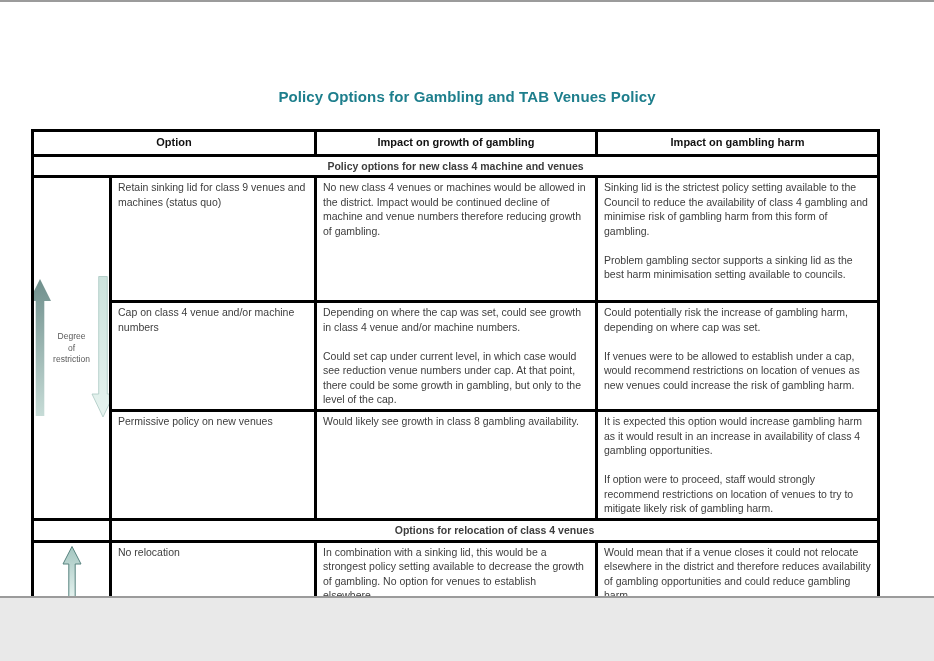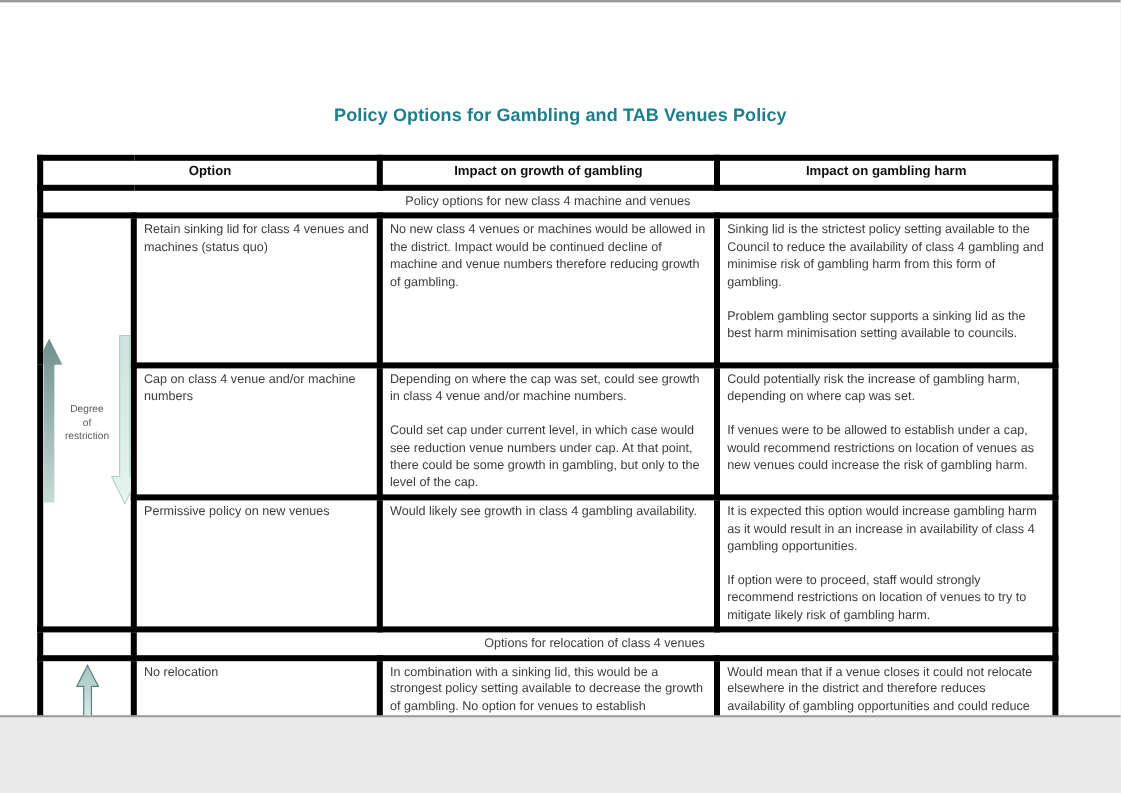--- a/index.html
+++ b/index.html
@@ -13,33 +13,33 @@
   .title {
     position:absolute; top:86px; left:0; width:100%;
     text-align:center; font-size:15px; font-weight:bold; color:#1d7e8c;
     letter-spacing:0.1px;
   }
   .doc-table {
     position:absolute; left:31px; top:127px; width:846px;
     border-collapse:collapse; table-layout:fixed;
   }
   .doc-table td, .doc-table th {
-    border:5px solid #000000; vertical-align:top;
+    border:3px solid #000000; vertical-align:top;
     font-size:10.5px; color:#3d3d3d; line-height:1.38;
     padding:2px 6px 2px 6px; overflow:hidden;
   }
   .doc-table th { font-weight:bold; color:#111; text-align:center; vertical-align:middle; font-size:11px; }
   .col-degree { width:78px; } .col-option { width:205px; }
   .col-growth { width:281px; } .col-harm  { width:282px; }
   .row-head   { height:25px; }
   .row-sec    { height:20px; }
   .row-r1 { height:124px; } .row-r2 { height:108px; } .row-r3 { height:108px; }
   .row-r4 { height:65px; }
   .sec-cell {
-    font-weight:normal; color:#111; text-align:center; vertical-align:middle;
+    font-weight:bold; color:#111; text-align:center; vertical-align:middle;
     font-size:10.5px;
   }
   .sec-cell.shifted { }
   .prewrap { white-space:pre-line; }
   .degree-cell { text-align:center; vertical-align:middle; padding:2px 0; }
   .degree-flex { display:flex; flex-direction:row; align-items:center; justify-content:center; height:336px; }
   .degree-label { font-size:8.5px; color:#5a5a5a; line-height:1.35; margin:5px 0; white-space:pre-line; }
   .arrow-cell { text-align:center; vertical-align:middle; }
   .accent-line { position:absolute; left:31px; top:599px; width:572px; height:3px; background:#7ddfc6; }
   .footer-page { position:absolute; left:33px; top:616px; font-size:9.5px; color:#8c8c8c; }
@@ -93,38 +93,38 @@
                 <linearGradient id="gDown" x1="0" y1="0" x2="0" y2="1">
                   <stop offset="0" stop-color="#cde3dd"></stop>
                       <stop offset="1" stop-color="#e6f3ef"></stop>
                 </linearGradient>
               </defs>
               <path d="M8.7 0.5 L17.3 0.5 L17.3 118 L24 118 L13 141 L2 118 L8.7 118 Z" fill="url(#gDown)" stroke="#a9c8c2" stroke-width="0.8"></path>
             </svg>
           </span>
         </div>
       </td>
-      <td>Retain sinking lid for class 4 venues and machines (status quo)</td>
+      <td>Retain sinking lid for class 9 venues and machines (status quo)</td>
       <td class="prewrap">No new class 4 venues or machines would be allowed in the district. Impact would be continued decline of machine and venue numbers therefore reducing growth of gambling.</td>
       <td class="prewrap">Sinking lid is the strictest policy setting available to the Council to reduce the availability of class 4 gambling and minimise risk of gambling harm from this form of gambling.
 
 Problem gambling sector supports a sinking lid as the best harm minimisation setting available to councils.</td>
     </tr>
     <tr class="row-r2">
       <td>Cap on class 4 venue and/or machine numbers</td>
       <td class="prewrap">Depending on where the cap was set, could see growth in class 4 venue and/or machine numbers.
 
 Could set cap under current level, in which case would see reduction venue numbers under cap. At that point, there could be some growth in gambling, but only to the level of the cap.</td>
       <td class="prewrap">Could potentially risk the increase of gambling harm, depending on where cap was set.
 
 If venues were to be allowed to establish under a cap, would recommend restrictions on location of venues as new venues could increase the risk of gambling harm.</td>
     </tr>
     <tr class="row-r3">
       <td>Permissive policy on new venues</td>
-      <td class="prewrap">Would likely see growth in class 4 gambling availability.</td>
+      <td class="prewrap">Would likely see growth in class 8 gambling availability.</td>
       <td class="prewrap">It is expected this option would increase gambling harm as it would result in an increase in availability of class 4 gambling opportunities.
 
 If option were to proceed, staff would strongly recommend restrictions on location of venues to try to mitigate likely risk of gambling harm.</td>
     </tr>
     <tr class="row-sec">
       <td></td>
       <td colspan="3" class="sec-cell shifted">Options for relocation of class 4 venues</td>
     </tr>
     <tr class="row-r4">
       <td class="arrow-cell">

